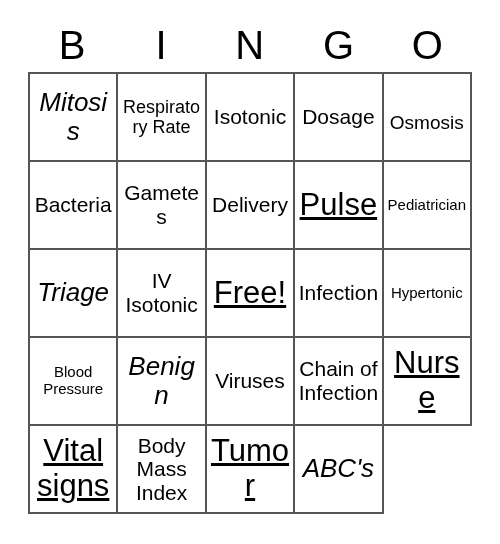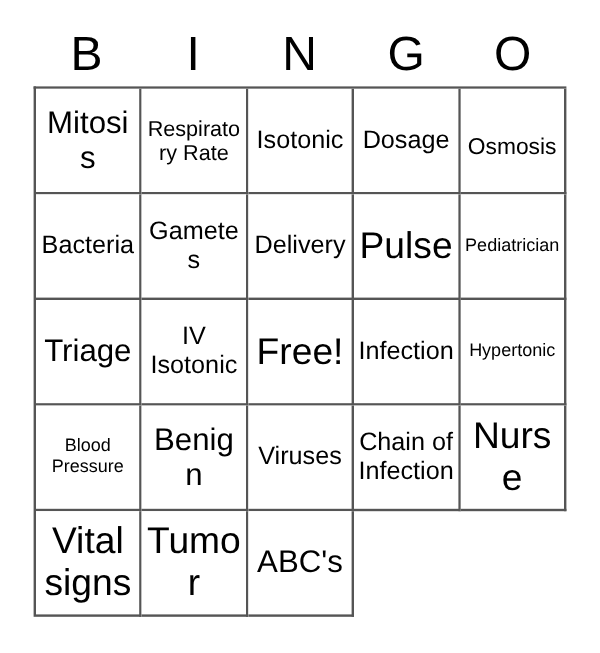--- a/index.html
+++ b/index.html
@@ -72,22 +72,22 @@
 
   .cell-text {
     display: block;
     width: 100%;
     line-height: 1.12;
     color: #000000;
     word-wrap: break-word;
   }
 
   
-  .fs-xl  { font-size: 31px; }
-  .fs-lg  { font-size: 26px; }
+  .fs-xl  { font-size: 31px; text-decoration: underline; }
+  .fs-lg  { font-size: 26px; font-style: italic; }
   .fs-md  { font-size: 21px; }
   .fs-sm  { font-size: 19px; margin-top: 12px; }
   .fs-xs  { font-size: 15px; }
   .fs-xxs { font-size: 18px; }
 </style>
 </head>
 <body>
 
 <div id="card">
 
@@ -157,20 +157,23 @@
       <div class="cell">
         <span class="cell-text fs-md">Chain of Infection</span>
       </div>
       <div class="cell">
         <span class="cell-text fs-xl">Nurse</span>
       </div>
       <div class="cell">
         <span class="cell-text fs-xl">Vital signs</span>
       </div>
       <div class="cell">
+        <span class="cell-text fs-md">Body Mass Index</span>
+      </div>
+      <div class="cell">
         <span class="cell-text fs-xl">Tumor</span>
       </div>
       <div class="cell">
         <span class="cell-text fs-lg">ABC's</span>
       </div>
     </div>
 
 </div>
 
 </body></html>

